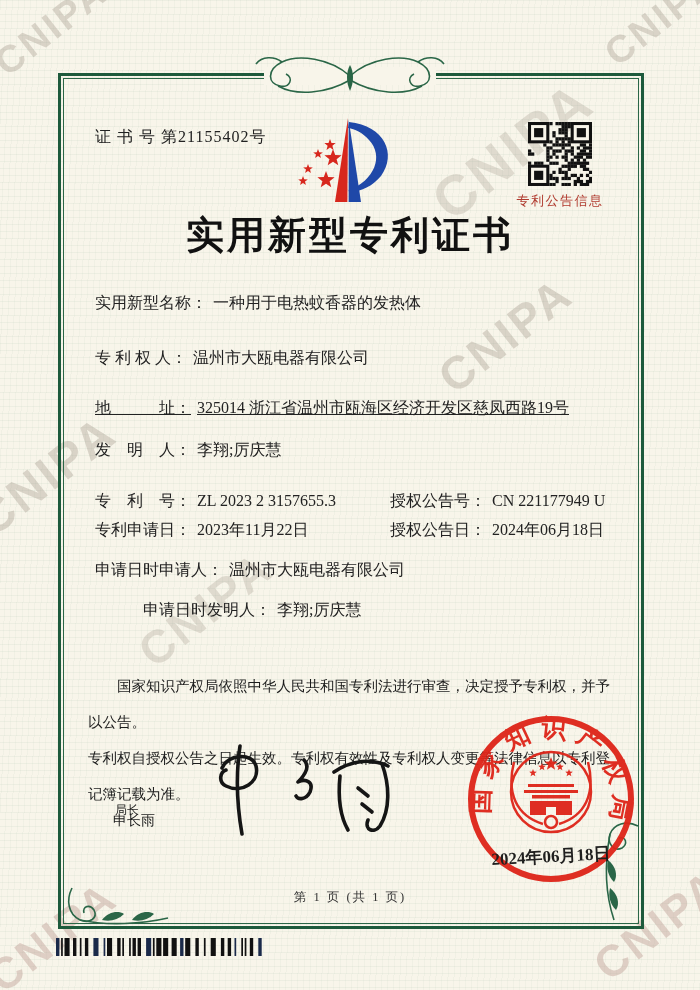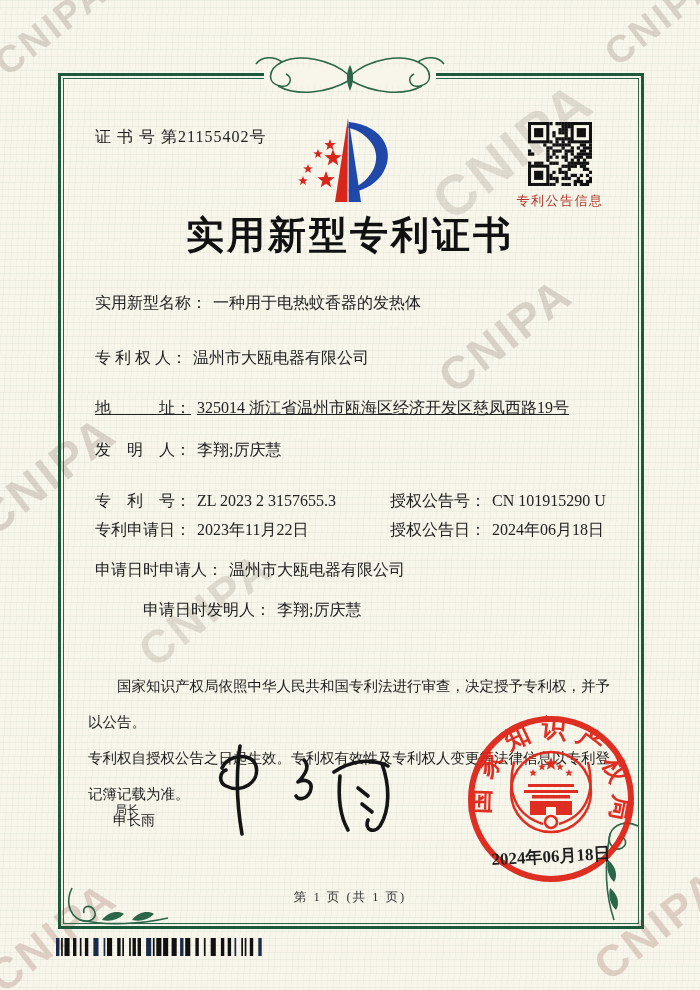--- a/index.html
+++ b/index.html
@@ -289,21 +289,21 @@
   </div>
   <div class="row r2">
     <span>地　　　址：</span><span class="val">325014 浙江省温州市瓯海区经济开发区慈凤西路19号</span>
   </div>
   <div class="row r3">
     <span>发　明　人：</span><span class="val">李翔;厉庆慧</span>
   </div>
   <div class="row r4">
     <span>专　利　号：</span><span class="val">ZL 2023 2 3157655.3</span>
     <span class="col2">
-      <span>授权公告号：</span><span class="val">CN 101915290 U</span>
+      <span>授权公告号：</span><span class="val">CN 221177949 U</span>
     </span>
   </div>
   <div class="row r5">
     <span>专利申请日：</span><span class="val">2023年11月22日</span>
     <span class="col2">
       <span>授权公告日：</span><span class="val">2024年06月18日</span>
     </span>
   </div>
   <div class="row r6">
     <span>申请日时申请人：</span><span class="val">温州市大瓯电器有限公司</span>

